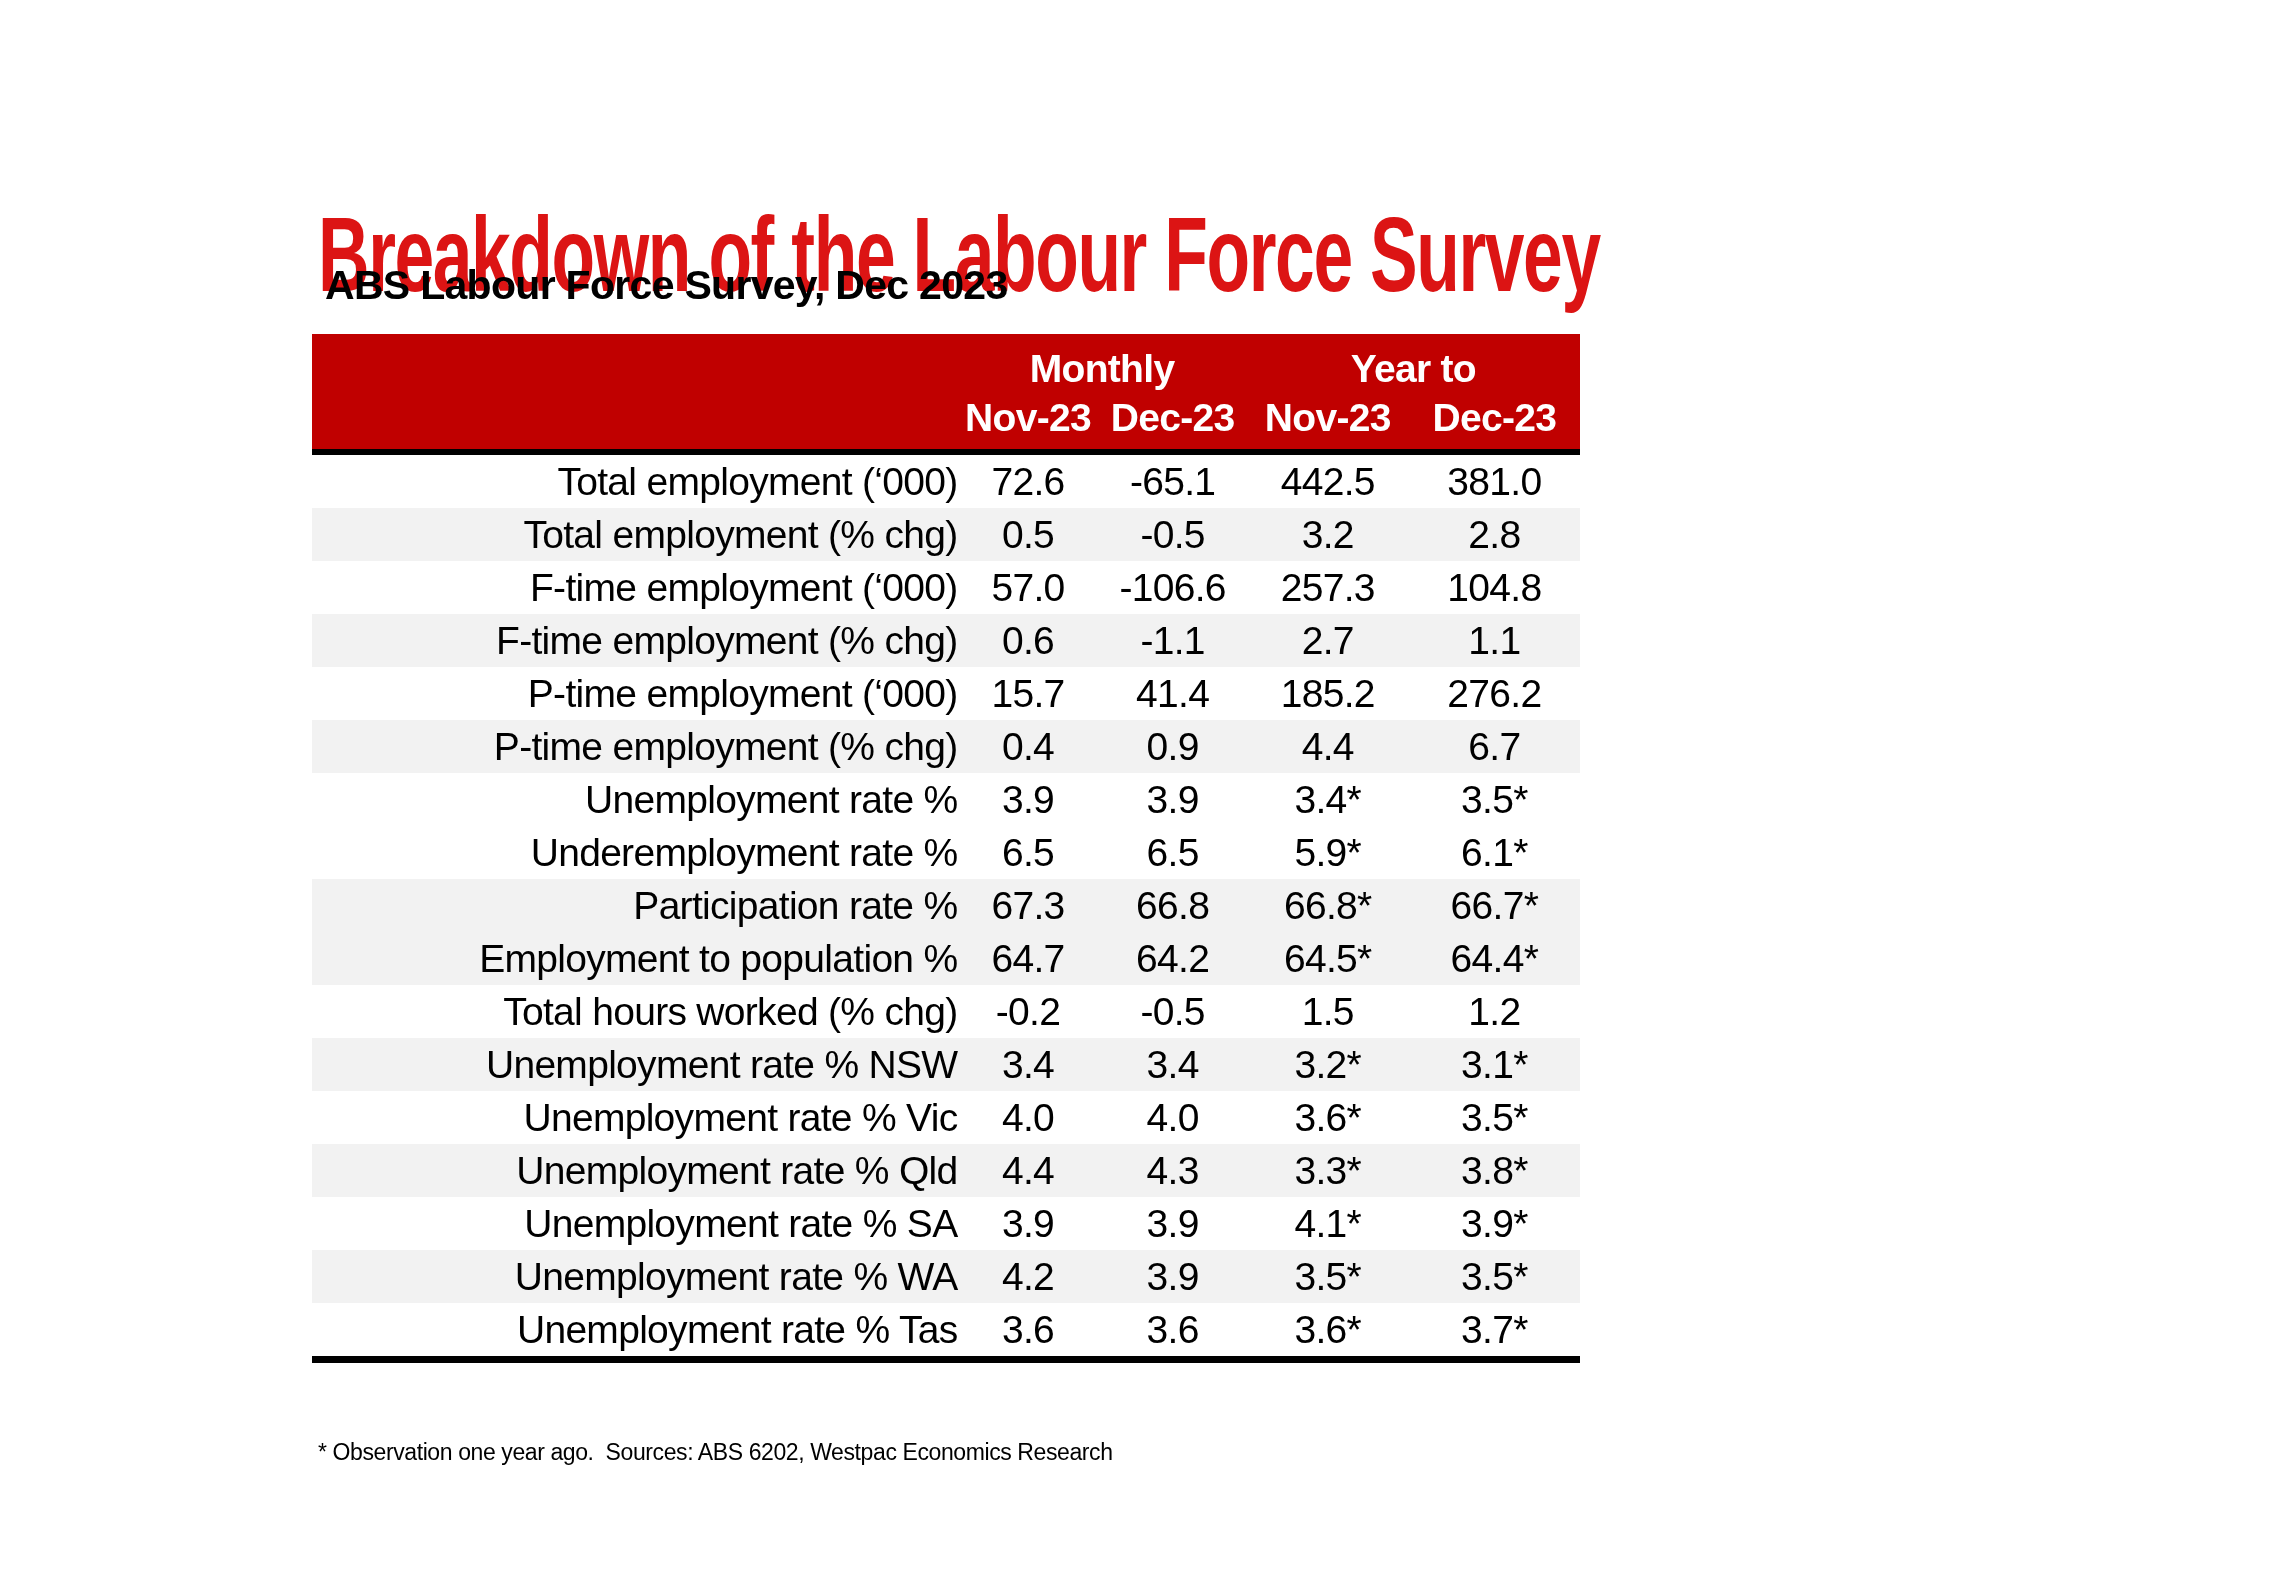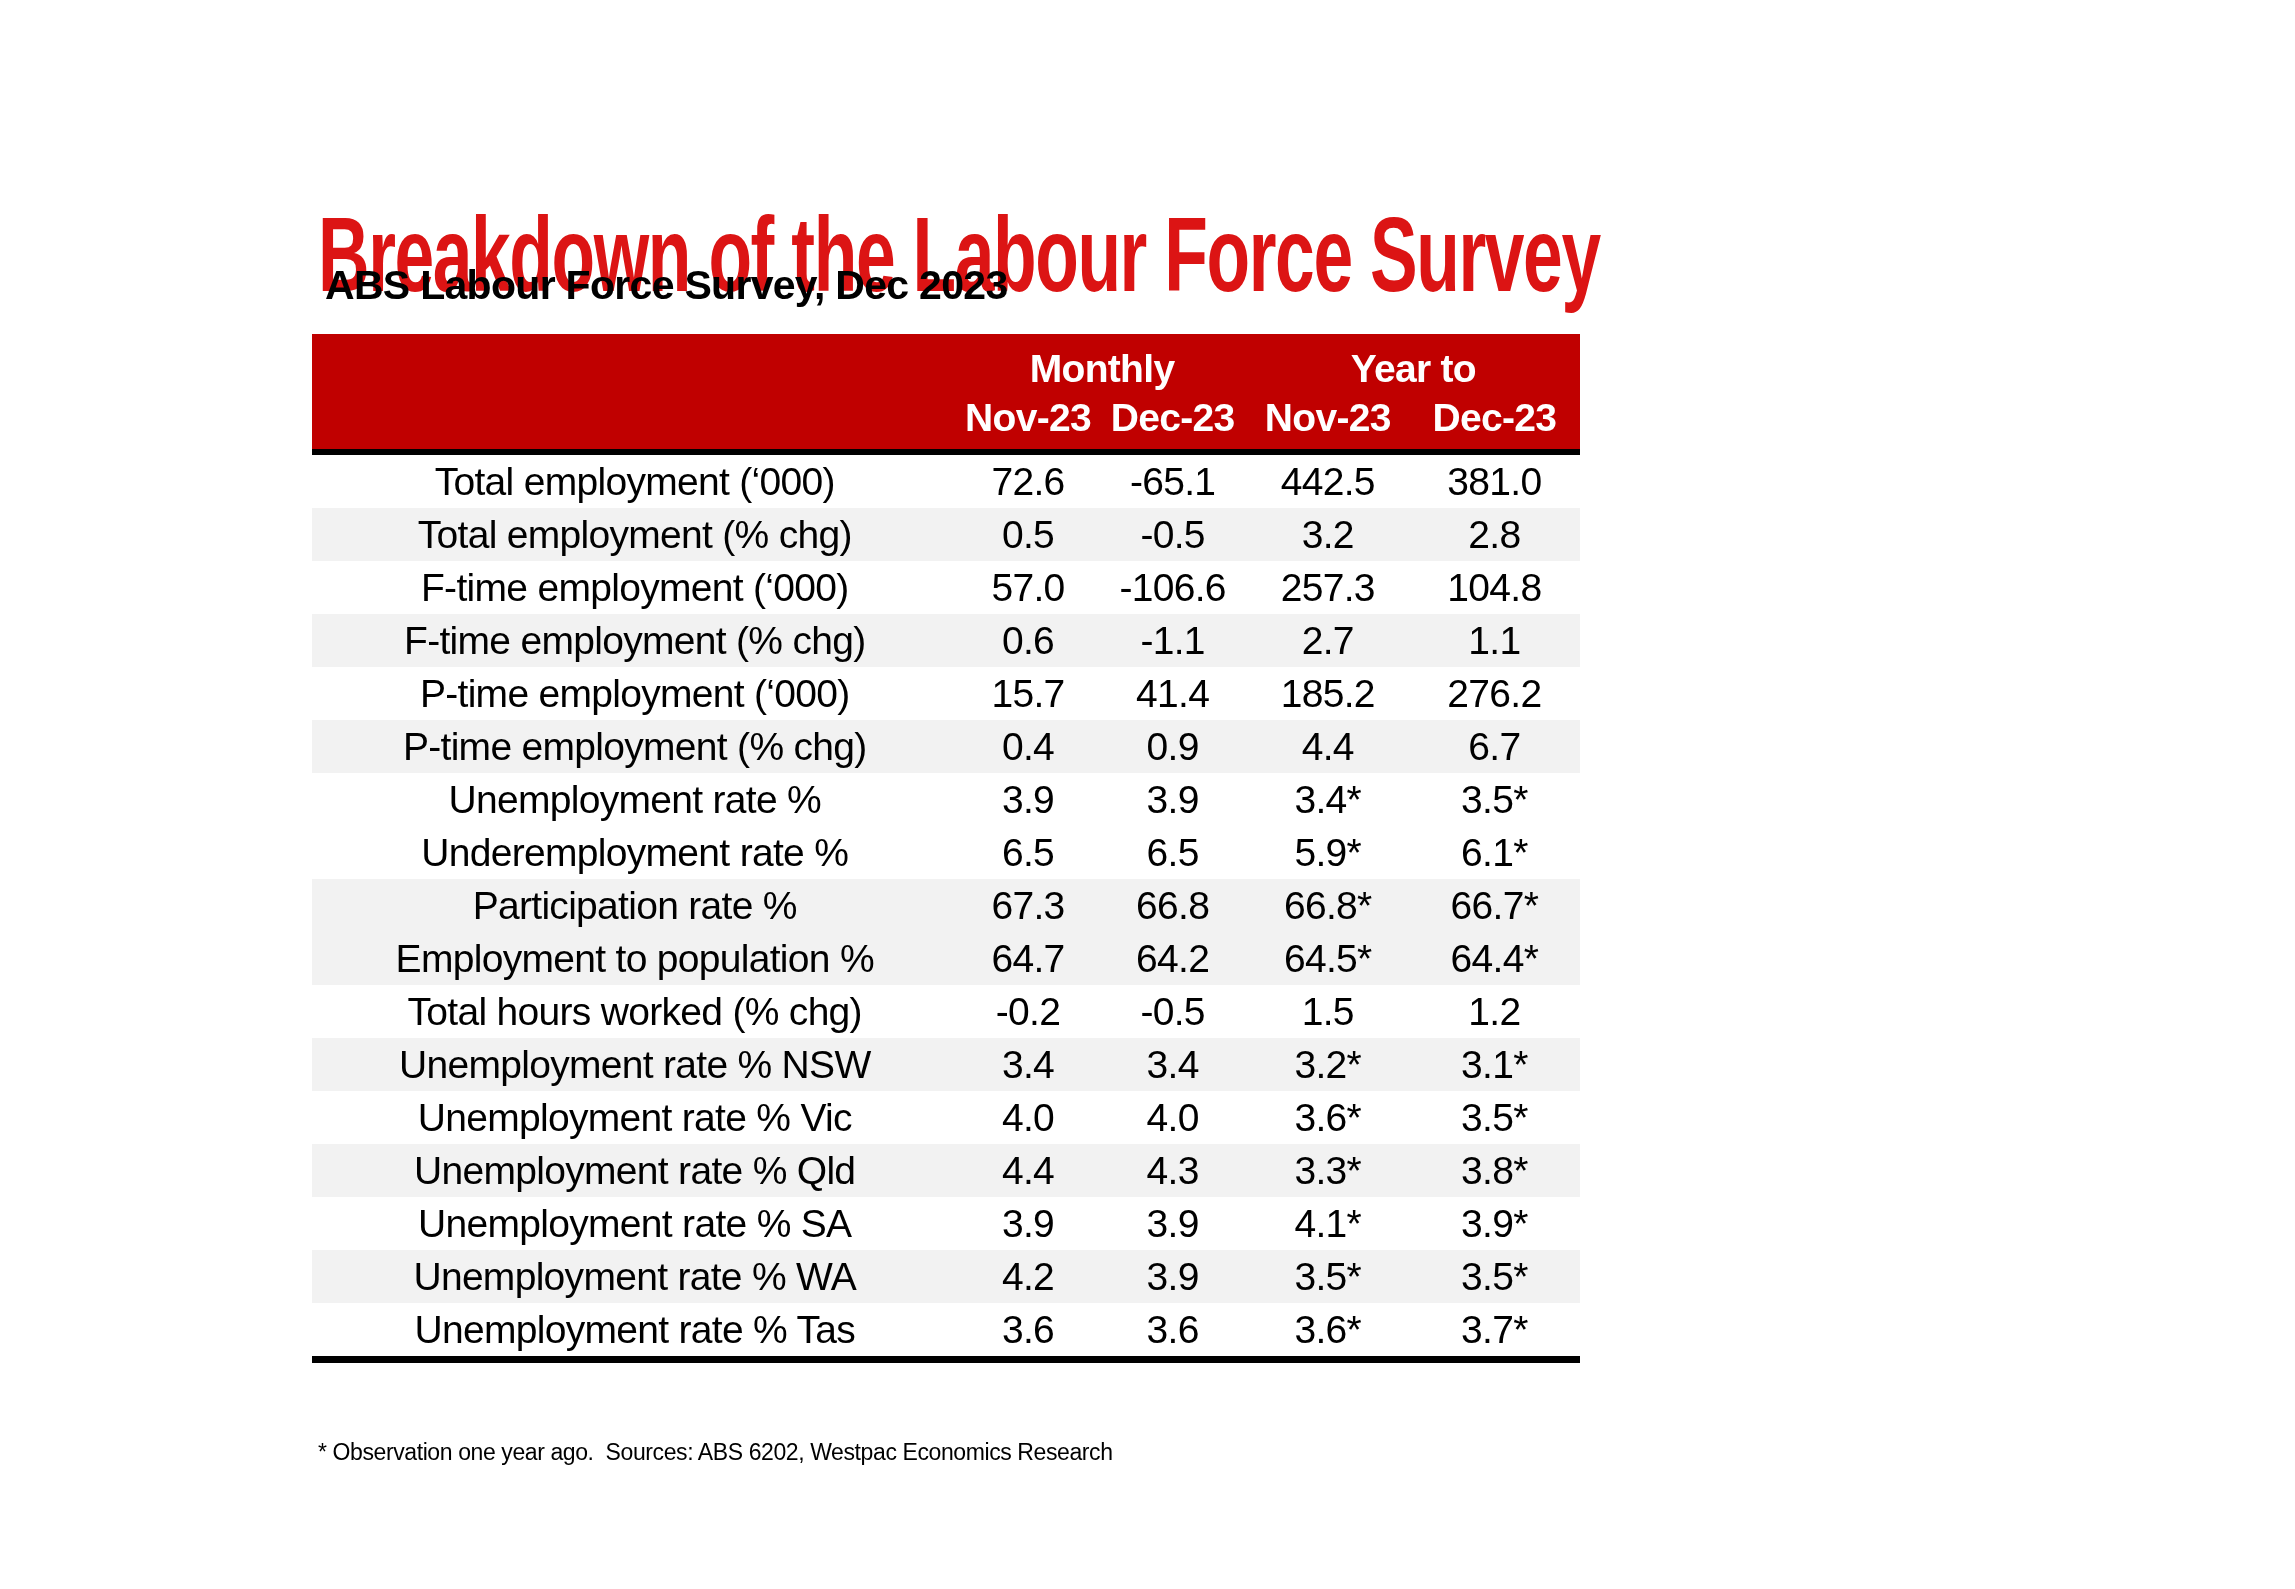--- a/index.html
+++ b/index.html
@@ -78,21 +78,21 @@
     height:53px;
     vertical-align:middle;
   }
   tbody tr:first-child td{
     border-top:6.4px solid #000;
   }
   tbody tr.shaded{
     background:var(--stripe);
   }
   td.label{
-    text-align:center;
+    text-align:right;
     padding-left:10px;
   }
   td.num{
     text-align:center;
   }
   .footnote{
     position:absolute;
     left:318px;top:1439px;
     font-size:23px;
     letter-spacing:-0.4px;

